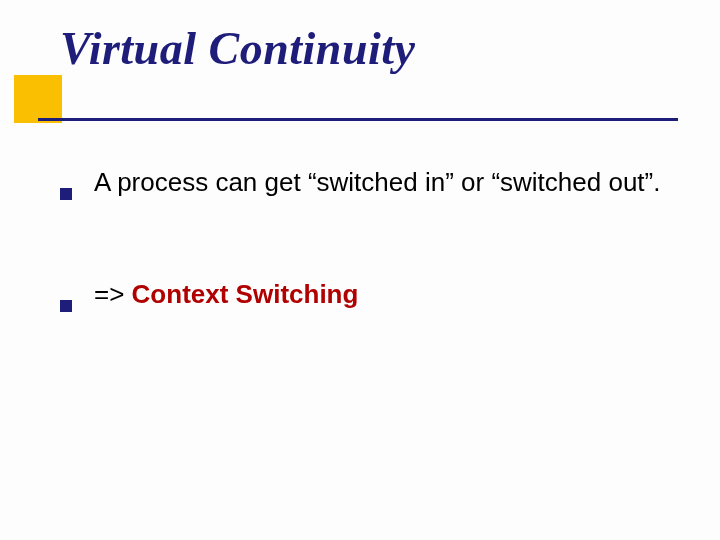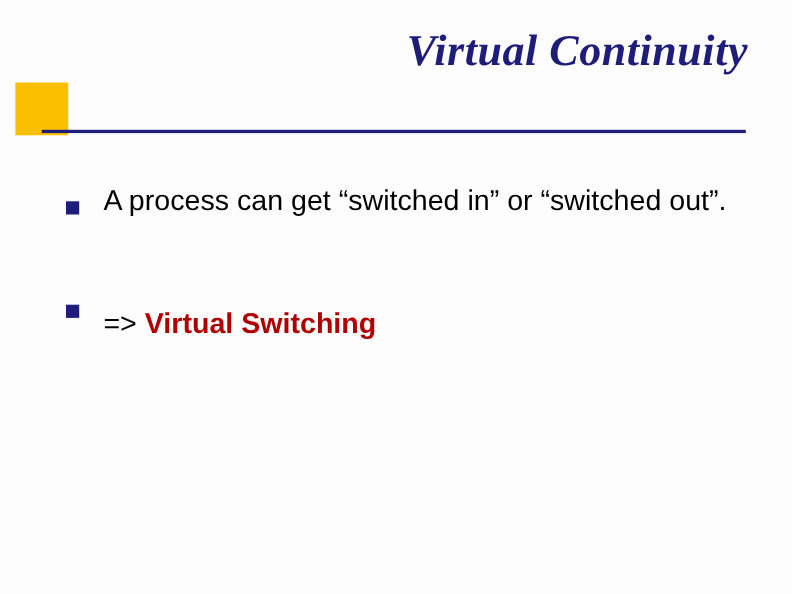--- a/index.html
+++ b/index.html
@@ -18,25 +18,25 @@
     padding: 0;
   }
   .title-area {
     position: relative;
     padding-top: 22px;
     padding-left: 0;
     height: 130px;
   }
   .title-text {
     font-family: "Times New Roman", Times, serif;
-    font-size: 40px;
+    font-size: 46px;
     font-weight: bold;
     font-style: italic;
     color: #1f1d7a;
-    text-align: right;
+    text-align: left;
     padding-left: 60px;
     padding-right: 40px;
     letter-spacing: 0.5px;
   }
   .accent-block {
     position: absolute;
     left: 14px;
     top: 75px;
     width: 48px;
     height: 48px;
@@ -50,21 +50,21 @@
     width: 640px;
     height: 3px;
     background: #1f1d7a;
     z-index: 2;
   }
   .content {
     padding: 35px 40px 0 60px;
   }
   .bullet-item {
     display: flex;
-    align-items: center;
+    align-items: flex-end;
     margin-bottom: 42px;
   }
   .bullet-marker {
     width: 12px;
     height: 12px;
     background: #1f1d7a;
     flex-shrink: 0;
     margin-top: 12px;
     margin-right: 22px;
   }
@@ -93,19 +93,19 @@
 
     <div class="bullet-item">
       <div class="bullet-marker"></div>
       <div class="bullet-text">A process can get “switched in” or “switched out”.</div>
     </div>
 
     <div class="bullet-item">
       <div class="bullet-marker"></div>
       <div class="bullet-text">
         <br>
-        <span>=&gt; </span><span class="emphasis">Virtual Switching</span>
+        <span>=&gt; </span><span class="emphasis">Context Switching</span>
       </div>
     </div>
 
   </div>
 
 </div>
 
 </body></html>

